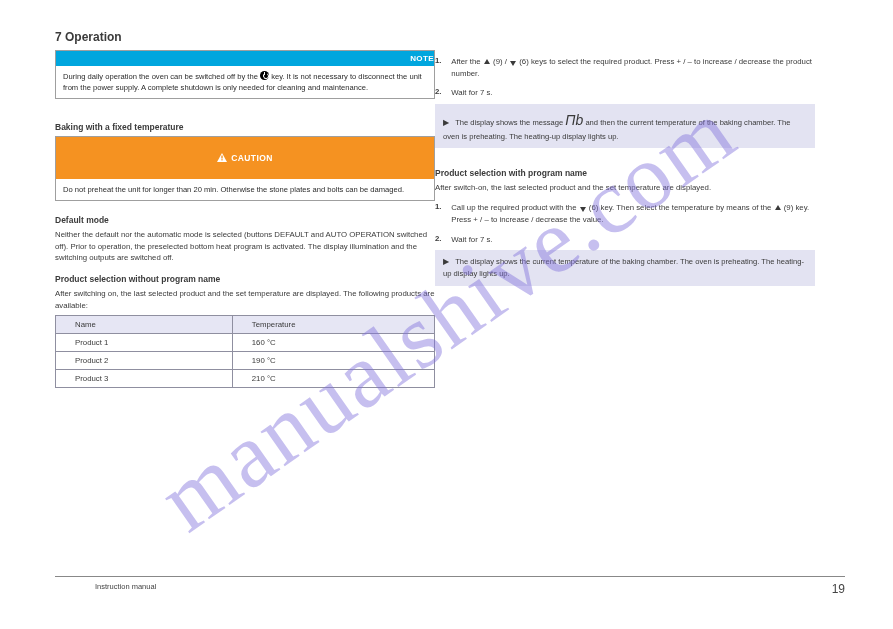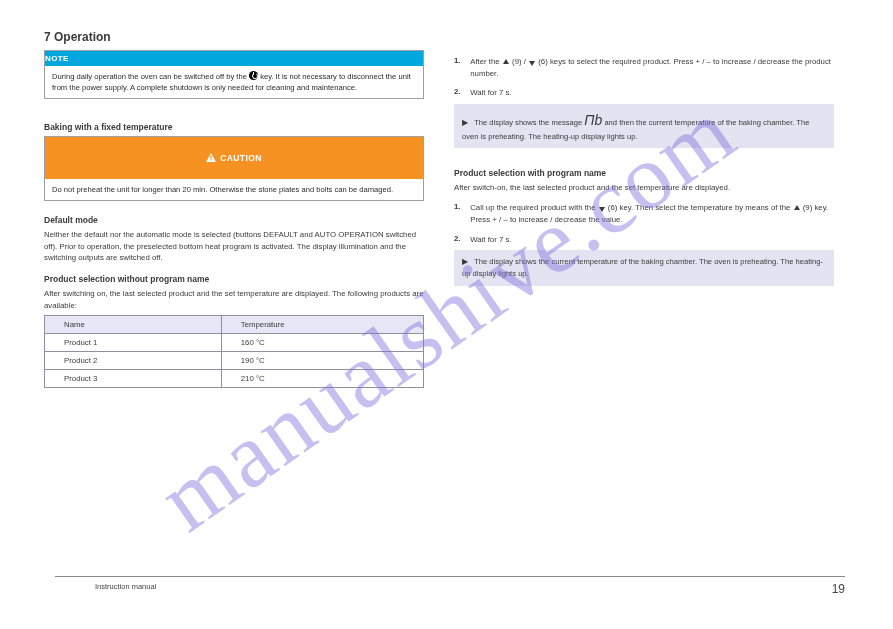--- a/index.html
+++ b/index.html
@@ -23,36 +23,35 @@
     color: rgba(128, 112, 220, 0.45);
     letter-spacing: 2px;
     pointer-events: none;
     white-space: nowrap;
     z-index: 50;
     font-family: Georgia, serif;
   }
   .page {
     position: absolute;
     top: 28px;
-    left: 44px;
+    left: 55px;
     width: 790px;
     height: 556px;
     display: flex;
-    gap: 30px;
     z-index: 1;
   }
   .col { width: 380px; position: relative; }
   .col-left { flex: 0 0 380px; }
   .col-right { flex: 0 0 380px; }
 
   h2.section { font-size: 12px; font-weight: 700; margin: 2px 0 6px 0; color: #3b3b3b; }
   h3.subhead { font-size: 8.5px; font-weight: 700; margin: 8px 0 4px 0; color: #3b3b3b; }
 
   .note-box { border: 0.5px solid #9f9f9f; width: 100%; }
-  .note-head { background: #00a6de; color: #fff; text-align: left; font-weight: 700; font-size: 8px; padding: 3px 0; letter-spacing: 0.4px; }
+  .note-head { background: #00a6de; color: #fff; text-align: right; font-weight: 700; font-size: 8px; padding: 3px 0; letter-spacing: 0.4px; }
   .note-body { padding: 5px 7px; font-size: 7.6px; line-height: 1.45; }
 
   .warn-box { border: 0.5px solid #9f9f9f; width: 100%; }
   .warn-head { background: #f59221; color: #fff; text-align: center; font-weight: 700; font-size: 8.5px; padding: 16px 0; letter-spacing: 0.4px; position: relative; }
   .warn-body { padding: 5px 7px; font-size: 7.6px; line-height: 1.45; }
   .warn-head svg { vertical-align: -1px; margin-right: 4px; }
 
   .p { font-size: 7.8px; line-height: 1.5; margin: 4px 0; color: #3a3a3a; }
 
   .prodtable { width: 100%; border-collapse: collapse; margin-top: 4px; }

